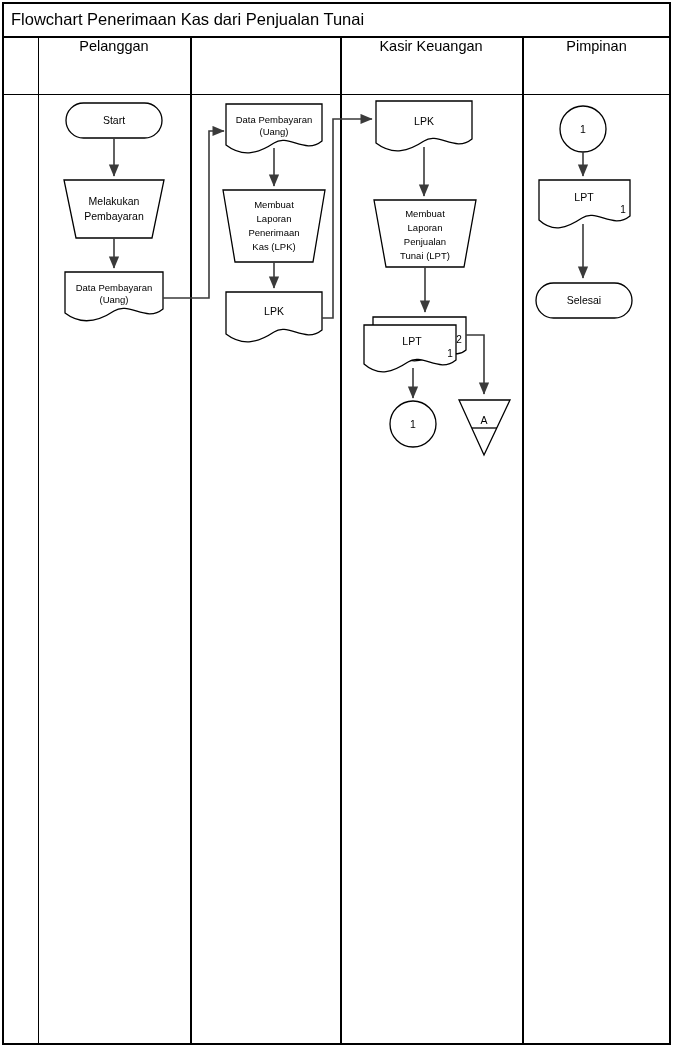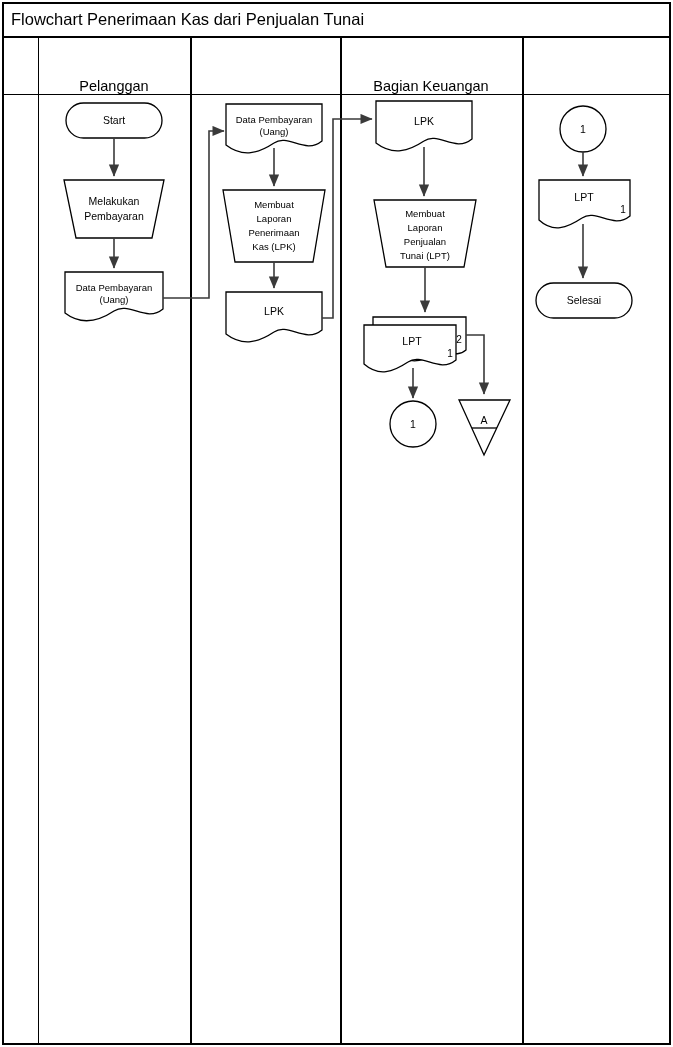--- a/index.html
+++ b/index.html
@@ -55,21 +55,21 @@
     height:1007px;
     border-left:1px solid #000;
   }
   .vline.thick{ border-left-width:2px; }
   
   .lane-label{
     position:absolute;
     top:38px;
     height:56px;
     display:flex;
-    align-items:flex-end;
+    align-items:flex-start;
     justify-content:center;
     font-size:14.5px;
     color:#000;
   }
   
   svg.flow{
     position:absolute;
     left:0; top:0;
     width:673px; height:1047px;
     overflow:visible;
@@ -110,21 +110,24 @@
 
   <div class="vline" style="left:38px;"></div>
   <div class="vline thick" style="left:190px;"></div>
   <div class="vline thick" style="left:340px;"></div>
   <div class="vline thick" style="left:522px;"></div>
 
   <div class="lane-label" style="left:38px;  width:152px;">
     <span>Pelanggan</span>
   </div>
   <div class="lane-label" style="left:340px; width:182px;">
-    <span>Bagian Keuangan</span>
+    <span>Kasir Keuangan</span>
+  </div>
+  <div class="lane-label" style="left:522px; width:149px;">
+    <span>Pimpinan</span>
   </div>
 
   <svg class="flow" viewBox="0 0 673 1047">
     <defs>
       <marker id="arrow" markerWidth="9" markerHeight="9" refX="7.2" refY="3.2" orient="auto" markerUnits="strokeWidth">
         <path d="M0,0 L7.6,3.2 L0,6.4 z" fill="#3a3a3a"></path>
       </marker>
     </defs>
 
     <g>

